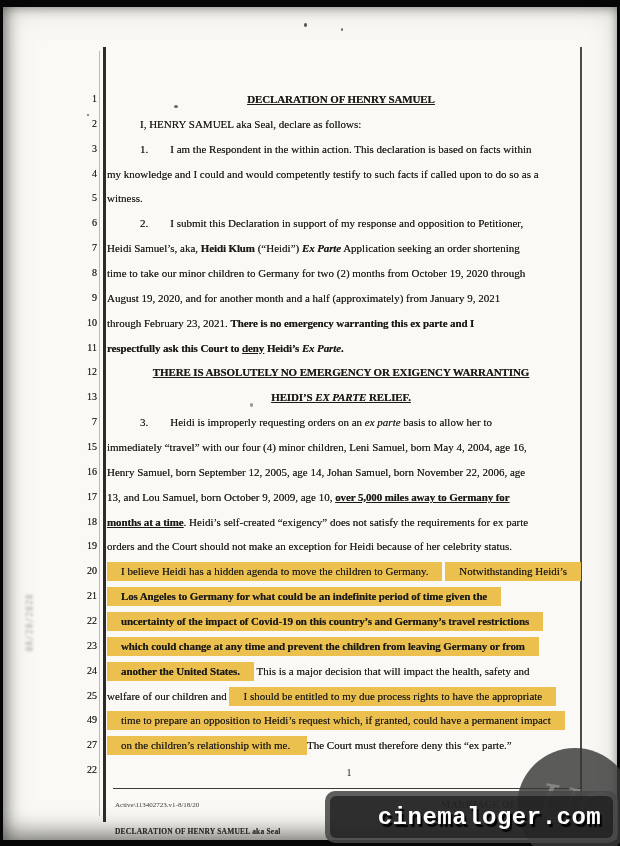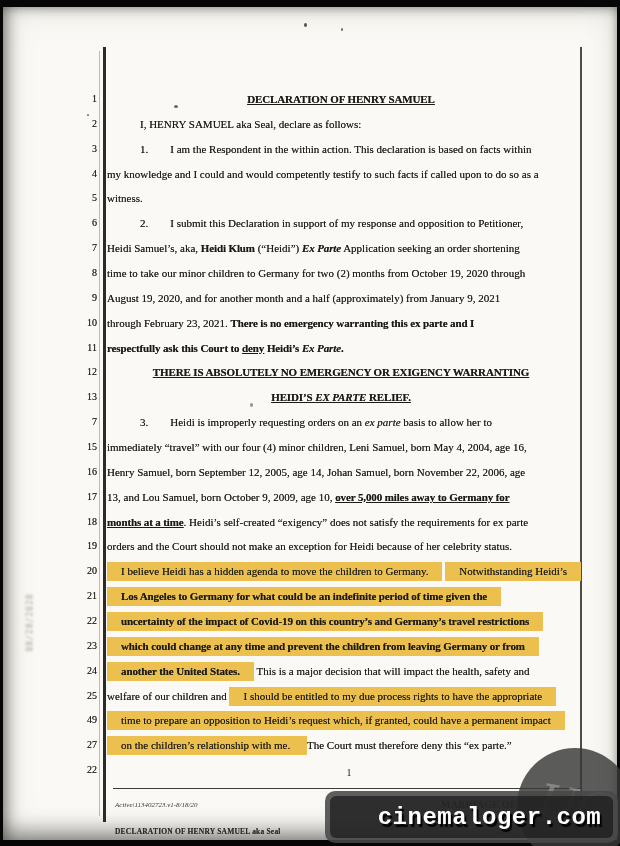--- a/index.html
+++ b/index.html
@@ -41,21 +41,21 @@
   .seg.i{font-style:italic;}
   .seg.u{text-decoration:underline;}
   .seg.h{background:var(--hl,#ecc04f);padding:3px 14px 4px;}
   .seg.tab{padding-right:22px;}
   
   .pgnum{position:absolute;left:112px;top:760px;width:468px;text-align:center;
     font-size:10px;color:#22201b;}
   .f-rule{position:absolute;left:110px;top:781px;width:468px;height:1px;background:#3e3c36;}
   .f-left1{position:absolute;left:112px;top:784px;font-size:7.5px;font-weight:700;
     letter-spacing:.2px;color:#2f2d28;text-shadow:0 0 .4px rgba(50,48,42,.6);margin-top:36px;}
-  .f-left2{position:absolute;left:112px;top:794px;font-size:7px;color:#3a3832;font-style:italic;}
+  .f-left2{position:absolute;left:112px;top:794px;font-size:7px;color:#3a3832;}
   .f-right{position:absolute;left:438px;top:792px;font-size:10px;font-weight:700;
     letter-spacing:.2px;color:#35332d;}
   
   .stamp{
     position:absolute;left:-17px;top:610px;width:90px;height:11px;text-align:center;
     transform:rotate(-90deg);
     font-family:"DejaVu Sans Mono", monospace;font-size:8px;letter-spacing:1px;
     color:#a19d93;filter:blur(1.1px);
   }
   

